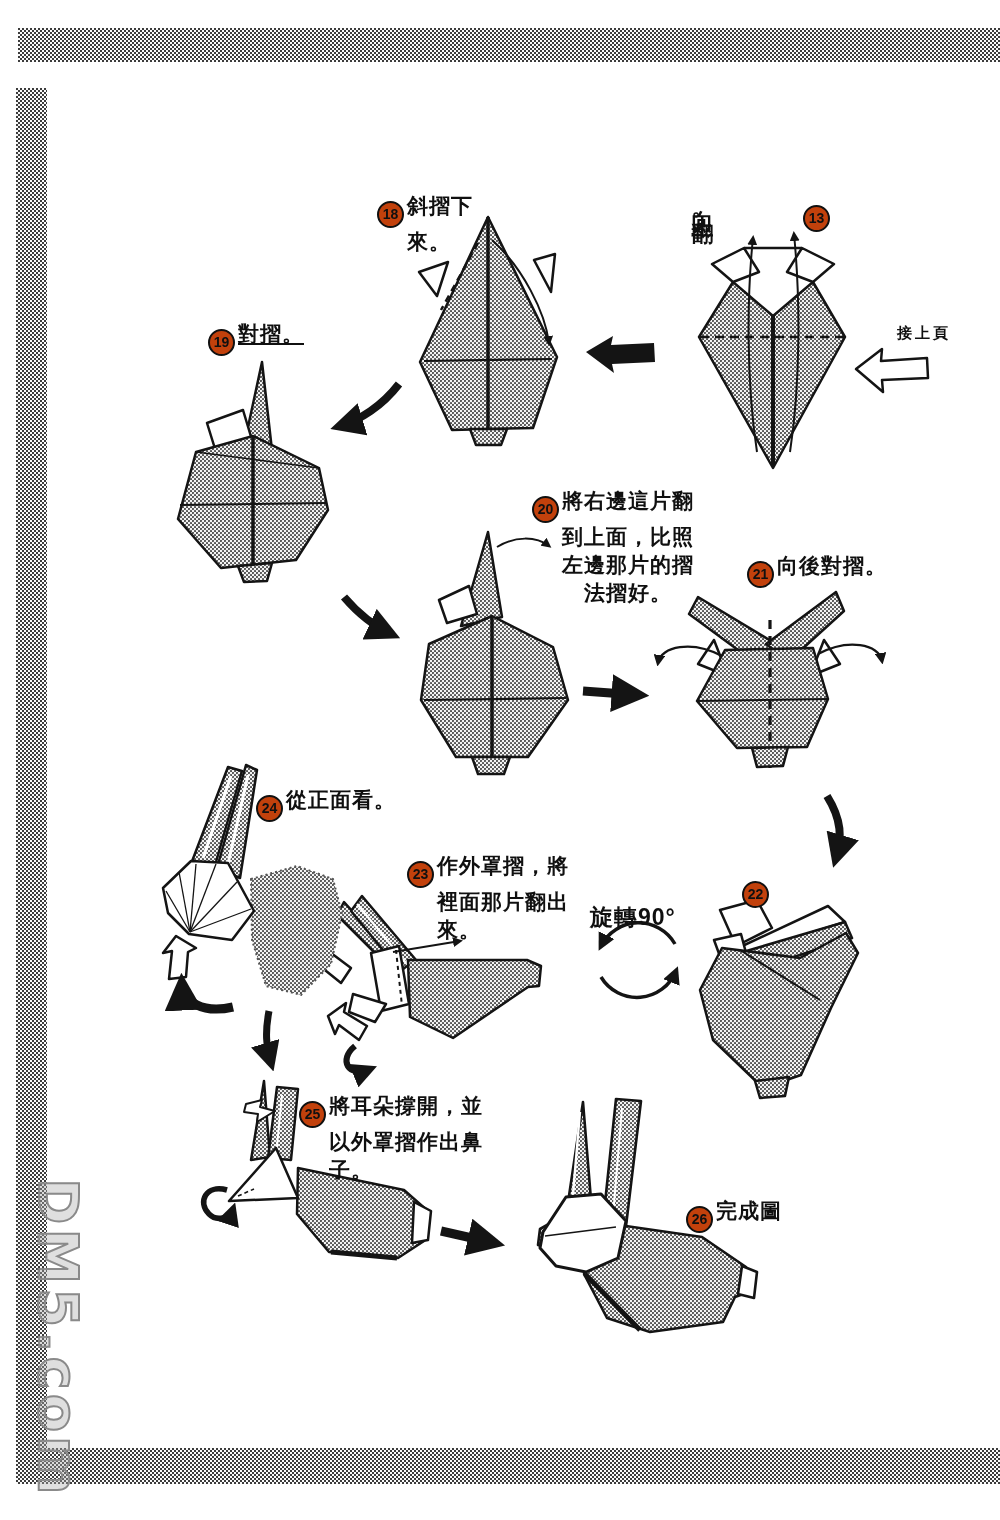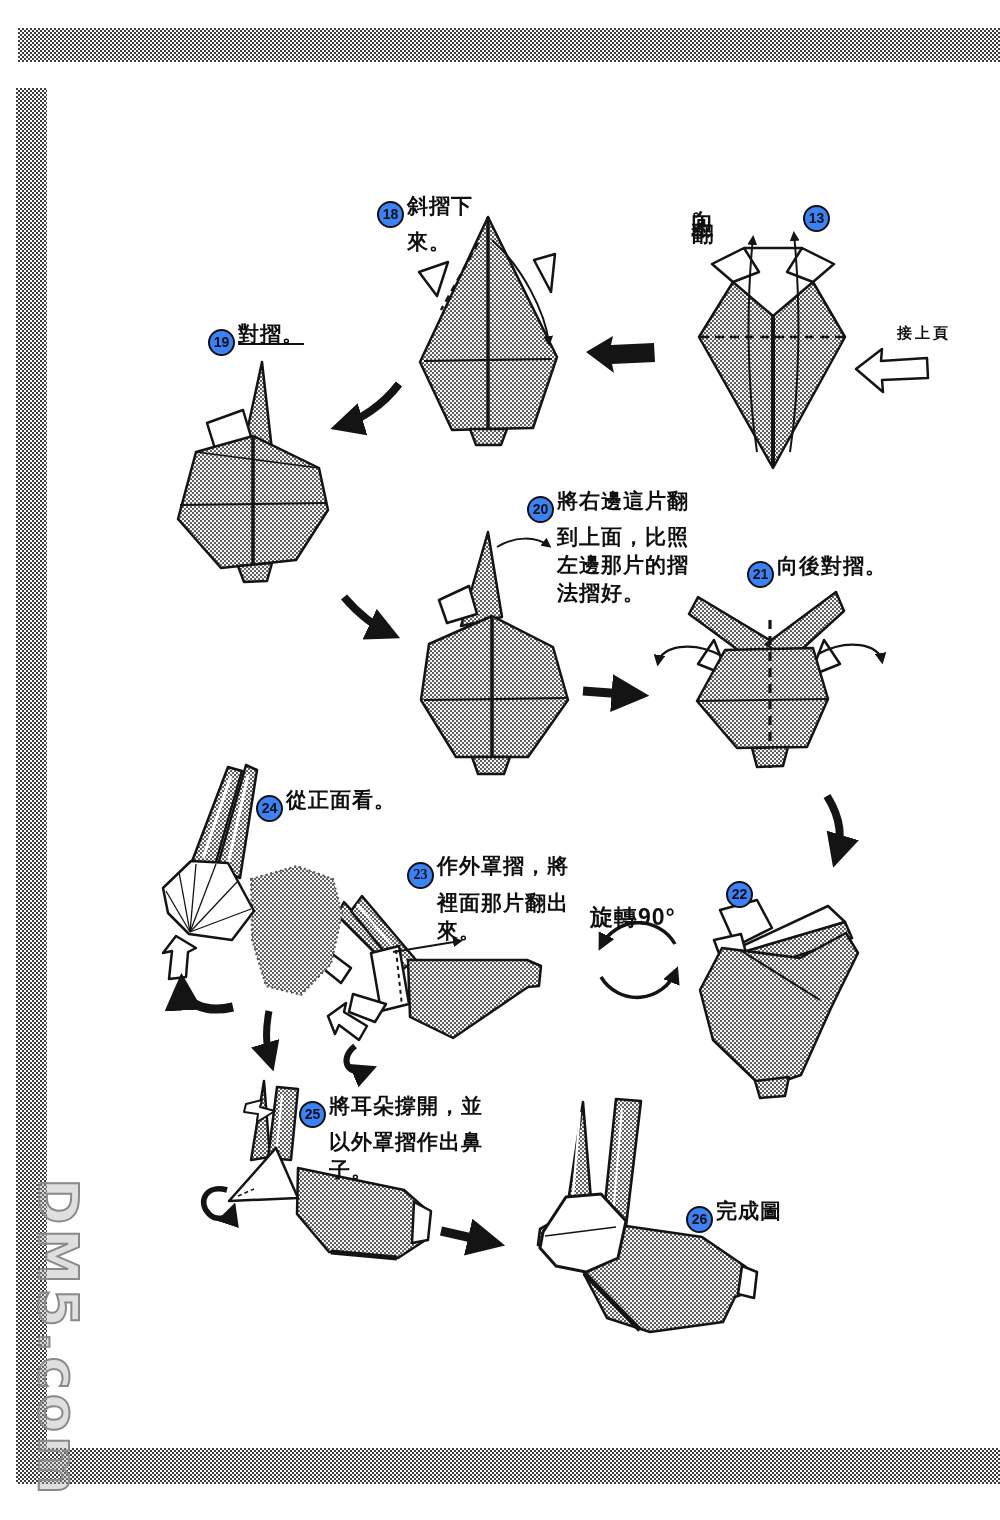--- a/index.html
+++ b/index.html
@@ -26,21 +26,21 @@
     position:absolute; font-weight:bold; font-size:21px; line-height:1.34;
     letter-spacing:1px; color:#101010; white-space:normal;
   }
   .nowrap { white-space:nowrap; }
   .hang { padding-left:30px; text-indent:-30px; }
   .badge {
     display:inline-flex; box-sizing:border-box; width:27px; height:27px;
     border:2.4px solid #101010; border-radius:50%;
     align-items:center; justify-content:center;
     font-size:14px; font-weight:bold; letter-spacing:0; text-indent:0;
-    vertical-align:-6px; margin-right:3px; background:#3b82f6;
+    vertical-align:-6px; margin-right:3px; background:#c2410c;
   }
   .vert {
     writing-mode:vertical-rl; text-orientation:upright;
     letter-spacing:6px; font-size:22px;
   }
   .cont { font-size:15px; letter-spacing:3px; }
   .rot  { font-size:23px; letter-spacing:1px; }
   .watermark {
     position:absolute; left:26px; top:1178px;
     writing-mode:vertical-rl; text-orientation:sideways;
@@ -231,33 +231,33 @@
   <div class="step cont nowrap" style="left:897px; top:323px;">接上頁</div>
 
   <div class="step hang" style="left:377px; top:192px; width:102px;">
     <span class="badge">18</span><span>斜摺下來。</span>
   </div>
 
   <div class="step nowrap" style="left:208px; top:320px;text-decoration:underline;">
     <span class="badge">19</span><span>對摺。</span>
   </div>
 
-  <div class="step hang" style="left:527px; top:487px; width:142px;">
+  <div class="step hang" style="left:527px; top:487px; width:142px;text-align:center;">
     <span class="badge">20</span><span>將右邊這片翻到上面，比照左邊那片的摺法摺好。</span>
   </div>
 
   <div class="step nowrap" style="left:747px; top:552px;">
     <span class="badge">21</span><span>向後對摺。</span>
   </div>
 
-  <div class="step" style="left:726px; top:872px;">
+  <div class="step" style="left:742px; top:872px;">
     <span class="badge">22</span>
   </div>
 
-  <div class="step hang" style="left:407px; top:852px; width:142px;font-family:Liberation Serif, serif;">
+  <div class="step hang" style="left:407px; top:852px; width:142px;">
     <span class="badge">23</span><span>作外罩摺，將裡面那片翻出來。</span>
   </div>
 
   <div class="step rot nowrap" style="left:590px; top:902px;">旋轉90°</div>
 
   <div class="step nowrap" style="left:256px; top:786px;">
     <span class="badge">24</span><span>從正面看。</span>
   </div>
 
   <div class="step hang" style="left:299px; top:1092px; width:164px;">

